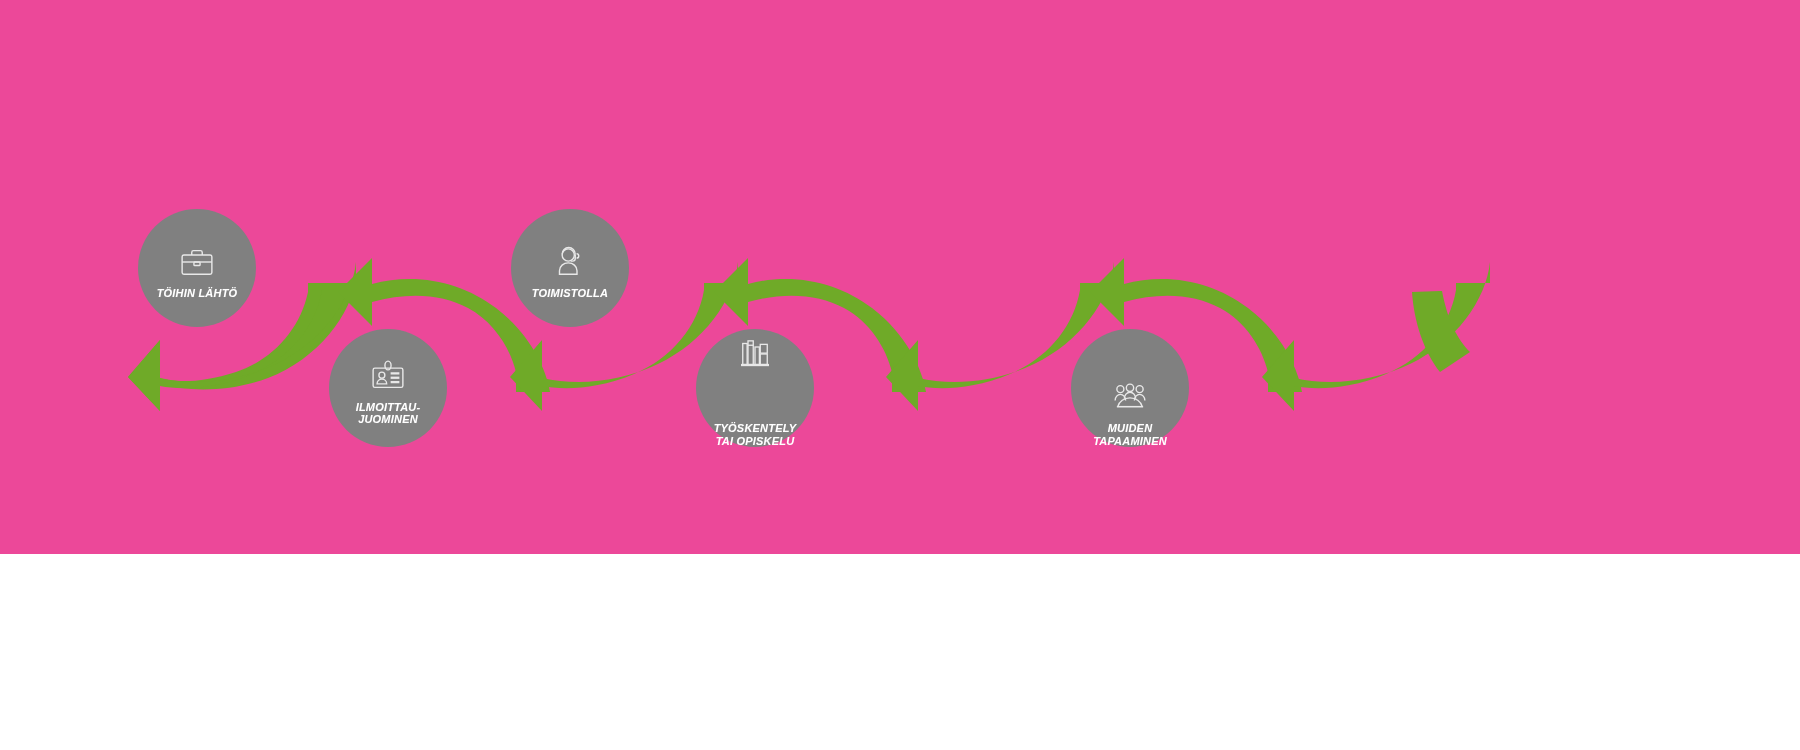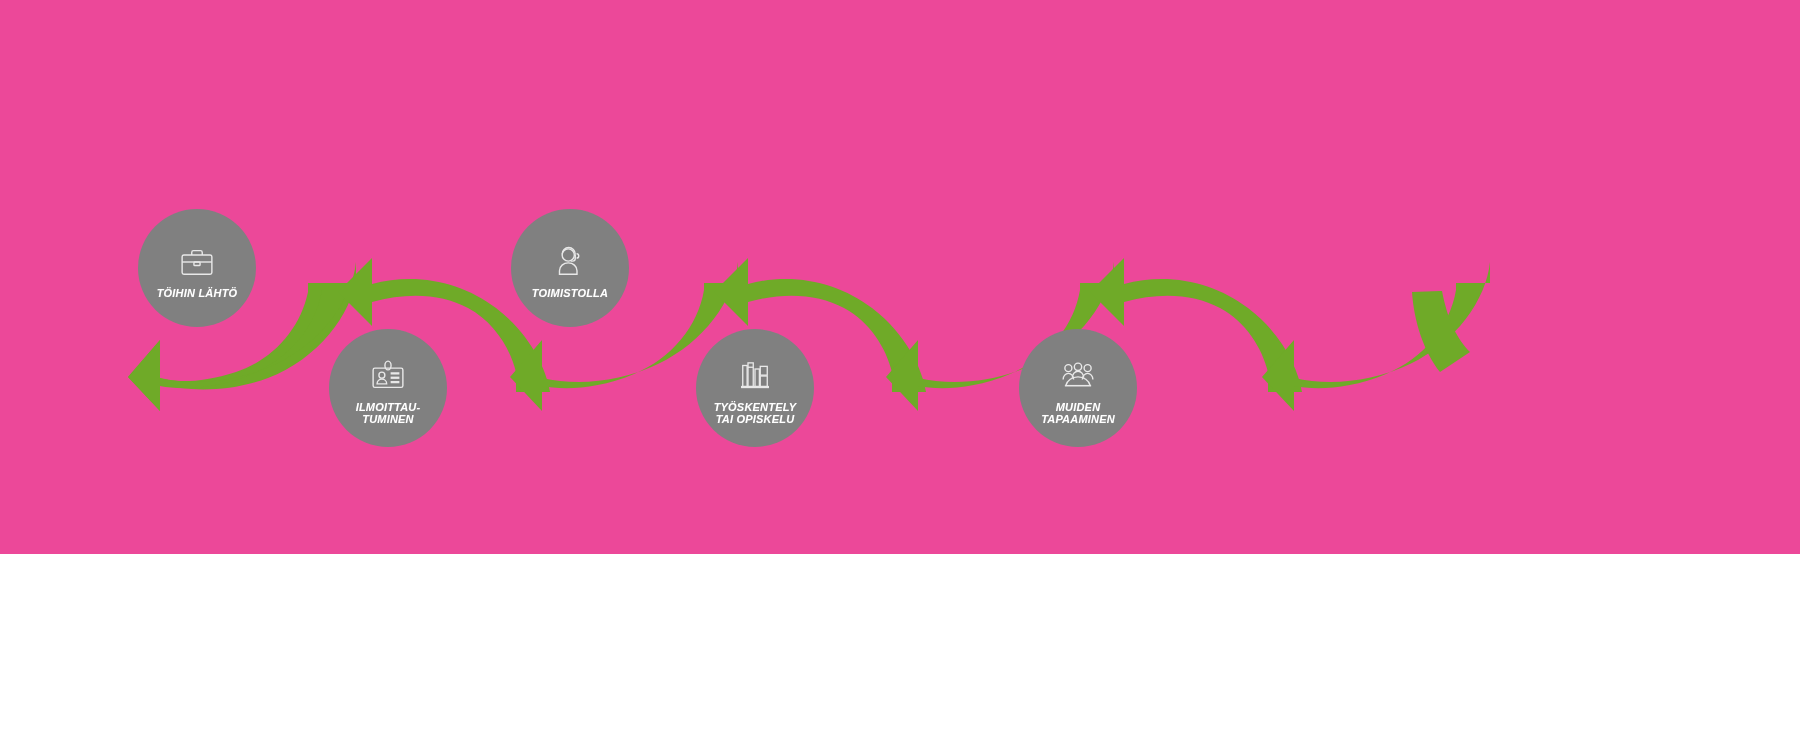--- a/index.html
+++ b/index.html
@@ -158,54 +158,54 @@
         <rect x="7" y="15" width="34" height="22" rx="2"></rect>
         <ellipse cx="24" cy="12" rx="3.5" ry="5"></ellipse>
         <circle cx="17" cy="23" r="3.4"></circle>
         <path d="M11.5 33c0-3.2 2.5-5.6 5.5-5.6s5.5 2.4 5.5 5.6z"></path>
         <line x1="27" y1="21" x2="37" y2="21" stroke-width="2.6"></line>
         <line x1="27" y1="26" x2="37" y2="26" stroke-width="2.6"></line>
         <line x1="27" y1="31" x2="37" y2="31" stroke-width="2.6"></line>
       </svg>
     </span>
     <span class="lbl">ILMOITTAU-
-TUMINEN</span>
+JUOMINEN</span>
   </div>
 
   <div class="node" style="left:511px;top:209px;">
     <span class="ico">
       <svg viewBox="0 0 48 48" fill="none" stroke="#e8e8e8" stroke-width="1.6">
         <circle cx="22" cy="16" r="7"></circle>
         <path d="M15 15a7.5 7.5 0 0 1 15 0"></path>
         <path d="M30 15v5a3 3 0 0 1-3 3h-2"></path>
         <path d="M31.5 14.5a2.2 2.2 0 0 1 0 5"></path>
         <path d="M12 38v-4c0-5.2 4.5-9 10-9s10 3.8 10 9v4z"></path>
       </svg>
     </span>
     <span class="lbl">TOIMISTOLLA</span>
   </div>
 
-  <div class="node" style="left:696px;top:329px;">
+  <div class="node" style="left:696px;top:329px;justify-content:space-between;">
     <span class="ico">
       <svg viewBox="0 0 48 48" fill="none" stroke="#e8e8e8" stroke-width="1.5">
         <rect x="10" y="12" width="5" height="24"></rect>
         <rect x="16" y="9" width="6" height="27"></rect>
         <line x1="16" y1="14" x2="22" y2="14"></line>
         <rect x="24" y="16" width="5" height="20"></rect>
         <rect x="30" y="13" width="8" height="10"></rect>
         <rect x="30" y="24" width="8" height="12"></rect>
         <line x1="8" y1="36.6" x2="40" y2="36.6" stroke-width="2.6"></line>
       </svg>
     </span>
     <span class="lbl">TYÖSKENTELY
 TAI OPISKELU</span>
   </div>
 
 
-  <div class="node" style="left:1019px;top:329px;">
+  <div class="node" style="left:1071px;top:329px;justify-content:flex-end;">
     <span class="ico">
       <svg viewBox="0 0 48 48" fill="none" stroke="#e8e8e8" stroke-width="1.6">
         <circle cx="13" cy="15" r="4"></circle>
         <circle cx="24" cy="13.5" r="4.2"></circle>
         <circle cx="35" cy="15" r="4"></circle>
         <path d="M7 28c0-4 2.8-7 6-7s6 3 6 7"></path>
         <path d="M29 28c0-4 2.8-7 6-7s6 3 6 7"></path>
         <path d="M17.5 26c0-4 2.9-7.5 6.5-7.5S30.5 22 30.5 26"></path>
         <path d="M10 35c1.5-6 7.5-10 14-10s12.5 4 14 10z"></path>
         <line x1="9" y1="35" x2="39" y2="35"></line>

